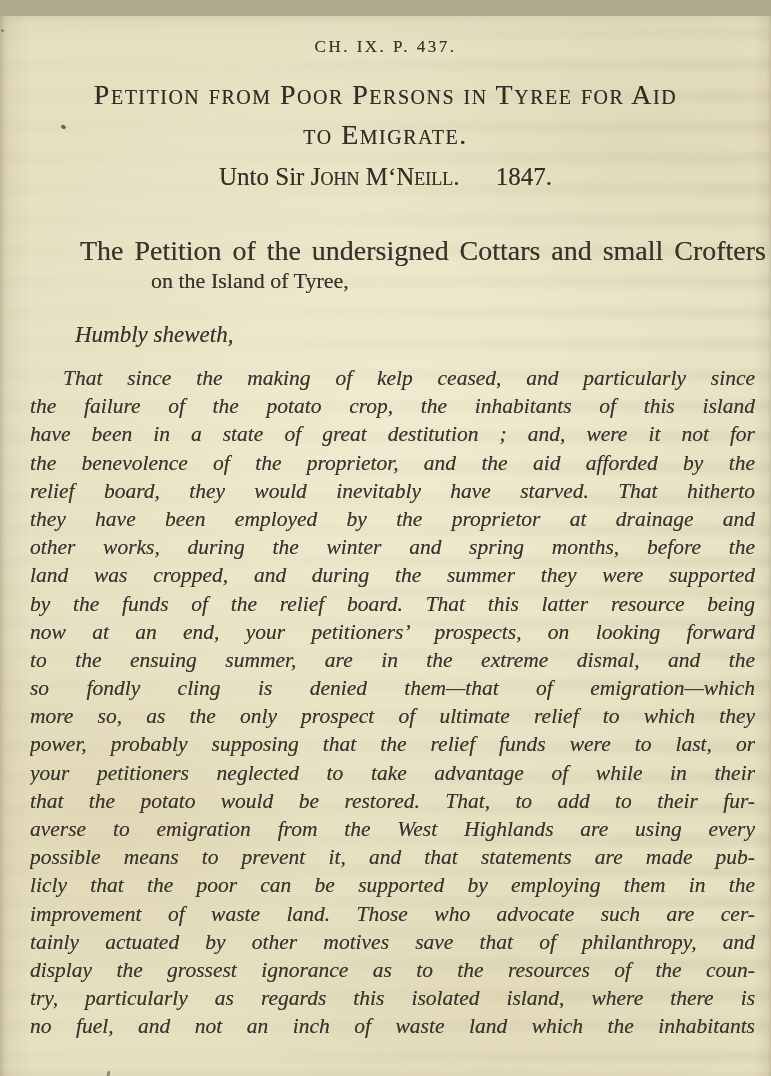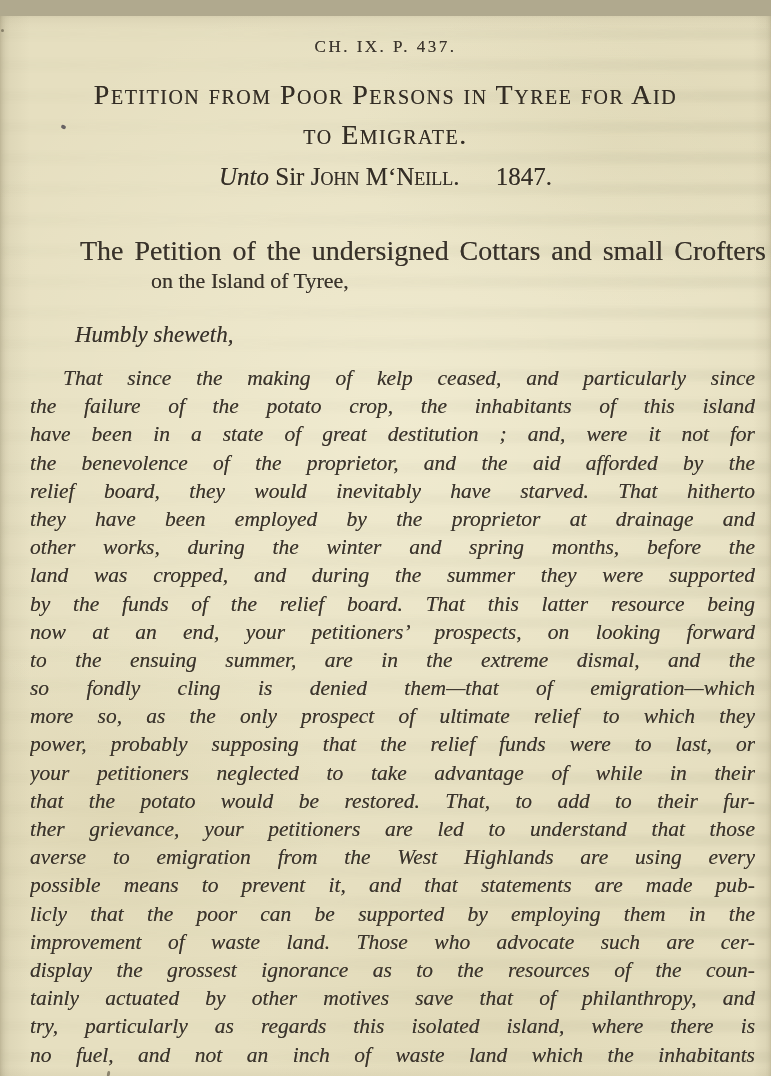--- a/index.html
+++ b/index.html
@@ -58,21 +58,21 @@
     display: block;
     font-variant: small-caps;
     font-size: 28px; line-height: 40px; letter-spacing: 1.5px;
     color: #332d25;
   }
 
   .salutation {
     position: absolute; top: 147px; left: 0; width: 100%;
     text-align: center; font-size: 25px; color: #352f27;
   }
-  .salutation .it { font-style: italic; }
+  .salutation .it { }
   .salutation .sc { font-variant: small-caps; }
   .salutation .year { margin-left: 30px; }
 
   .intro-line-1 {
     position: absolute; top: 219px; left: 80px; width: 686px;
     font-size: 28px; text-align: justify; text-align-last: justify;
     color: #38322a;
   }
   .intro-line-2 {
     position: absolute; top: 252px; left: 151px;
@@ -142,27 +142,26 @@
     <div class="bl">other works, during the winter and spring months, before the</div>
     <div class="bl">land was cropped, and during the summer they were supported</div>
     <div class="bl">by the funds of the relief board. That this latter resource being</div>
     <div class="bl">now at an end, your petitioners’ prospects, on looking forward</div>
     <div class="bl">to the ensuing summer, are in the extreme dismal, and the</div>
     <div class="bl">so fondly cling is denied them—that of emigration—which</div>
     <div class="bl">more so, as the only prospect of ultimate relief to which they</div>
     <div class="bl">power, probably supposing that the relief funds were to last, or</div>
     <div class="bl">your petitioners neglected to take advantage of while in their</div>
     <div class="bl">that the potato would be restored. That, to add to their fur-</div>
-    <div class="bl">ther grievance, your petitioners are led to understand that those</div>
     <div class="bl">averse to emigration from the West Highlands are using every</div>
     <div class="bl">possible means to prevent it, and that statements are made pub-</div>
     <div class="bl">licly that the poor can be supported by employing them in the</div>
     <div class="bl">improvement of waste land. Those who advocate such are cer-</div>
+    <div class="bl">tainly actuated by other motives save that of philanthropy, and</div>
     <div class="bl">display the grossest ignorance as to the resources of the coun-</div>
-    <div class="bl">tainly actuated by other motives save that of philanthropy, and</div>
     <div class="bl">try, particularly as regards this isolated island, where there is</div>
     <div class="bl">no fuel, and not an inch of waste land which the inhabitants</div>
   </div>
 
   <div class="speck speck-a"></div>
   <div class="speck speck-b"></div>
   <div class="speck speck-c"></div>
 
 </div>
 

